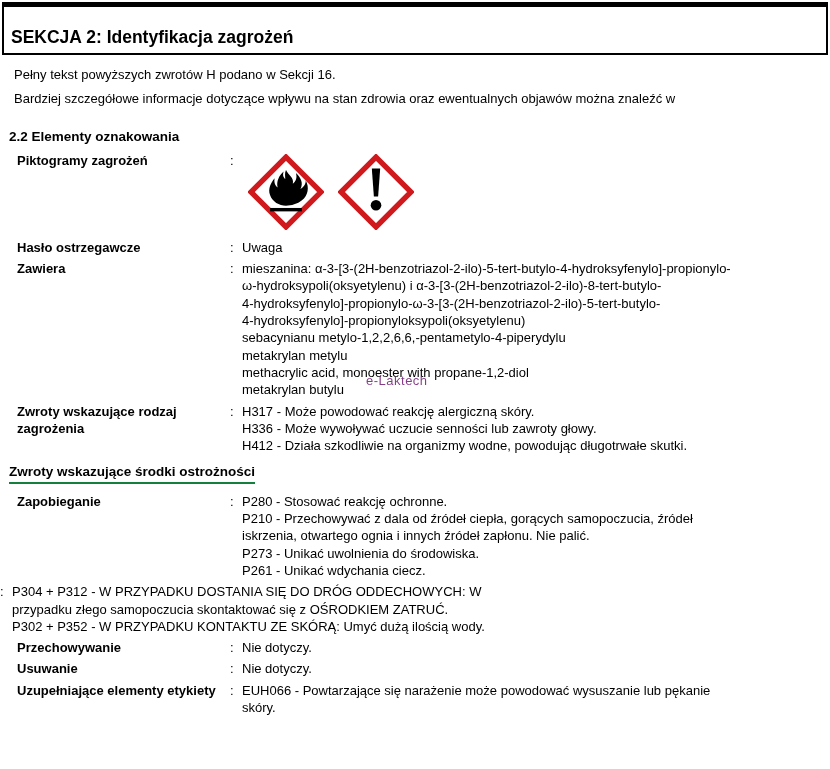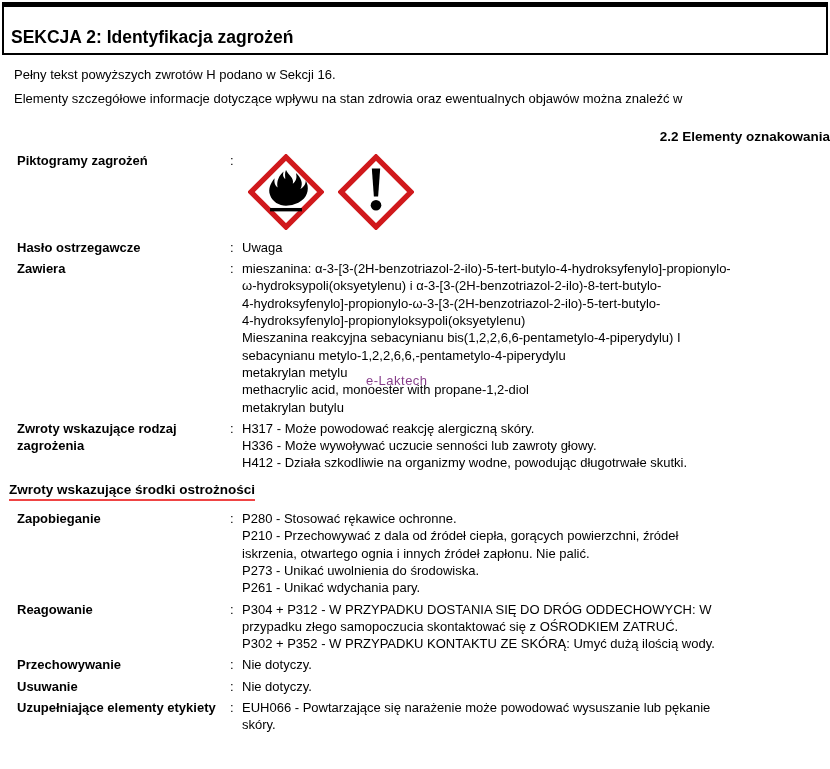--- a/index.html
+++ b/index.html
@@ -24,21 +24,20 @@
     font-weight:bold;
   }
   .intro { margin:11px 14px 0 14px; }
   .intro-p1 { margin:0 0 7px 0; }
   .intro-p2 div { white-space:nowrap; }
 
   .subsection-heading {
     font-weight:bold;
     font-size:13.5px;
     margin:20px 0 7px 9px;
-    text-align:right;
   }
 
   .row { display:flex; align-items:flex-start; margin-bottom:4px; }
   .row-label {
     flex:0 0 230px;
     box-sizing:border-box;
     padding-left:17px;
     font-weight:bold;
   }
   .row-colon { flex:0 0 12px; }
@@ -47,21 +46,21 @@
 
   .picto-row { margin-bottom:9px; }
   .pictos { display:flex; gap:14px; margin-left:6px; margin-top:2px; }
   .picto svg { display:block; }
 
   .precaution-heading-wrap { margin:9px 0 9px 9px; }
   .precaution-heading {
     display:inline-block;
     font-weight:bold;
     font-size:13.5px;
-    border-bottom:2px solid #ef4444;
+    border-bottom:2px solid #15803d;
     padding-bottom:1px;
   }
 
   .watermark {
     position:absolute;
     left:366px; top:372px;
     font-size:13px;
     color:#701a75;
     opacity:0.85;
     letter-spacing:0.5px;
@@ -71,21 +70,21 @@
 </head>
 <body>
 
 <div class="section-header">
   <span>SEKCJA 2: Identyfikacja zagrożeń</span>
 </div>
 
 <div class="intro">
   <div class="intro-p1">Pełny tekst powyższych zwrotów H podano w Sekcji 16.</div>
   <div class="intro-p2">
-      <div>Elementy szczegółowe informacje dotyczące wpływu na stan zdrowia oraz ewentualnych objawów można znaleźć w</div>
+      <div>Bardziej szczegółowe informacje dotyczące wpływu na stan zdrowia oraz ewentualnych objawów można znaleźć w</div>
     </div>
 </div>
 
 <div class="subsection-heading">2.2 Elementy oznakowania</div>
 
 <div class="row picto-row">
   <div class="row-label">Piktogramy zagrożeń</div>
   <div class="row-colon">:</div>
   <div class="row-value">
     <div class="pictos">
@@ -114,21 +113,20 @@
 </div>
 
 <div class="row">
   <div class="row-label">Zawiera</div>
   <div class="row-colon">:</div>
   <div class="row-value">
       <div>mieszanina: α-3-[3-(2H-benzotriazol-2-ilo)-5-tert-butylo-4-hydroksyfenylo]-propionylo-</div>
       <div>ω-hydroksypoli(oksyetylenu) i α-3-[3-(2H-benzotriazol-2-ilo)-8-tert-butylo-</div>
       <div>4-hydroksyfenylo]-propionylo-ω-3-[3-(2H-benzotriazol-2-ilo)-5-tert-butylo-</div>
       <div>4-hydroksyfenylo]-propionyloksypoli(oksyetylenu)</div>
-      <div>Mieszanina reakcyjna sebacynianu bis(1,2,2,6,6-pentametylo-4-piperydylu) I</div>
       <div>sebacynianu metylo-1,2,2,6,6,-pentametylo-4-piperydylu</div>
       <div>metakrylan metylu</div>
       <div>methacrylic acid, monoester with propane-1,2-diol</div>
       <div>metakrylan butylu</div>
     </div>
 </div>
 
 <div class="row">
   <div class="row-label">Zwroty wskazujące rodzaj zagrożenia</div>
   <div class="row-colon">:</div>
@@ -140,30 +138,29 @@
 </div>
 
 <div class="precaution-heading-wrap">
   <span class="precaution-heading">Zwroty wskazujące środki ostrożności</span>
 </div>
 
 <div class="row">
   <div class="row-label">Zapobieganie</div>
   <div class="row-colon">:</div>
   <div class="row-value">
-      <div>P280 - Stosować rękawice ochronne.</div>
-      <div>P210 - Przechowywać z dala od źródeł ciepła, gorących powierzchni, źródeł</div>
+      <div>P280 - Stosować reakcję ochronne.</div>
+      <div>P210 - Przechowywać z dala od źródeł ciepła, gorących samopoczucia, źródeł</div>
       <div>iskrzenia, otwartego ognia i innych źródeł zapłonu. Nie palić.</div>
       <div>P273 - Unikać uwolnienia do środowiska.</div>
-      <div>P261 - Unikać wdychania pary.</div>
+      <div>P261 - Unikać wdychania ciecz.</div>
     </div>
 </div>
 
 <div class="row">
-  <div class="row-label">Reagowanie</div>
   <div class="row-colon">:</div>
   <div class="row-value">
       <div>P304 + P312 - W PRZYPADKU DOSTANIA SIĘ DO DRÓG ODDECHOWYCH: W</div>
       <div>przypadku złego samopoczucia skontaktować się z OŚRODKIEM ZATRUĆ.</div>
       <div>P302 + P352 - W PRZYPADKU KONTAKTU ZE SKÓRĄ: Umyć dużą ilością wody.</div>
     </div>
 </div>
 
 <div class="row">
   <div class="row-label">Przechowywanie</div>

